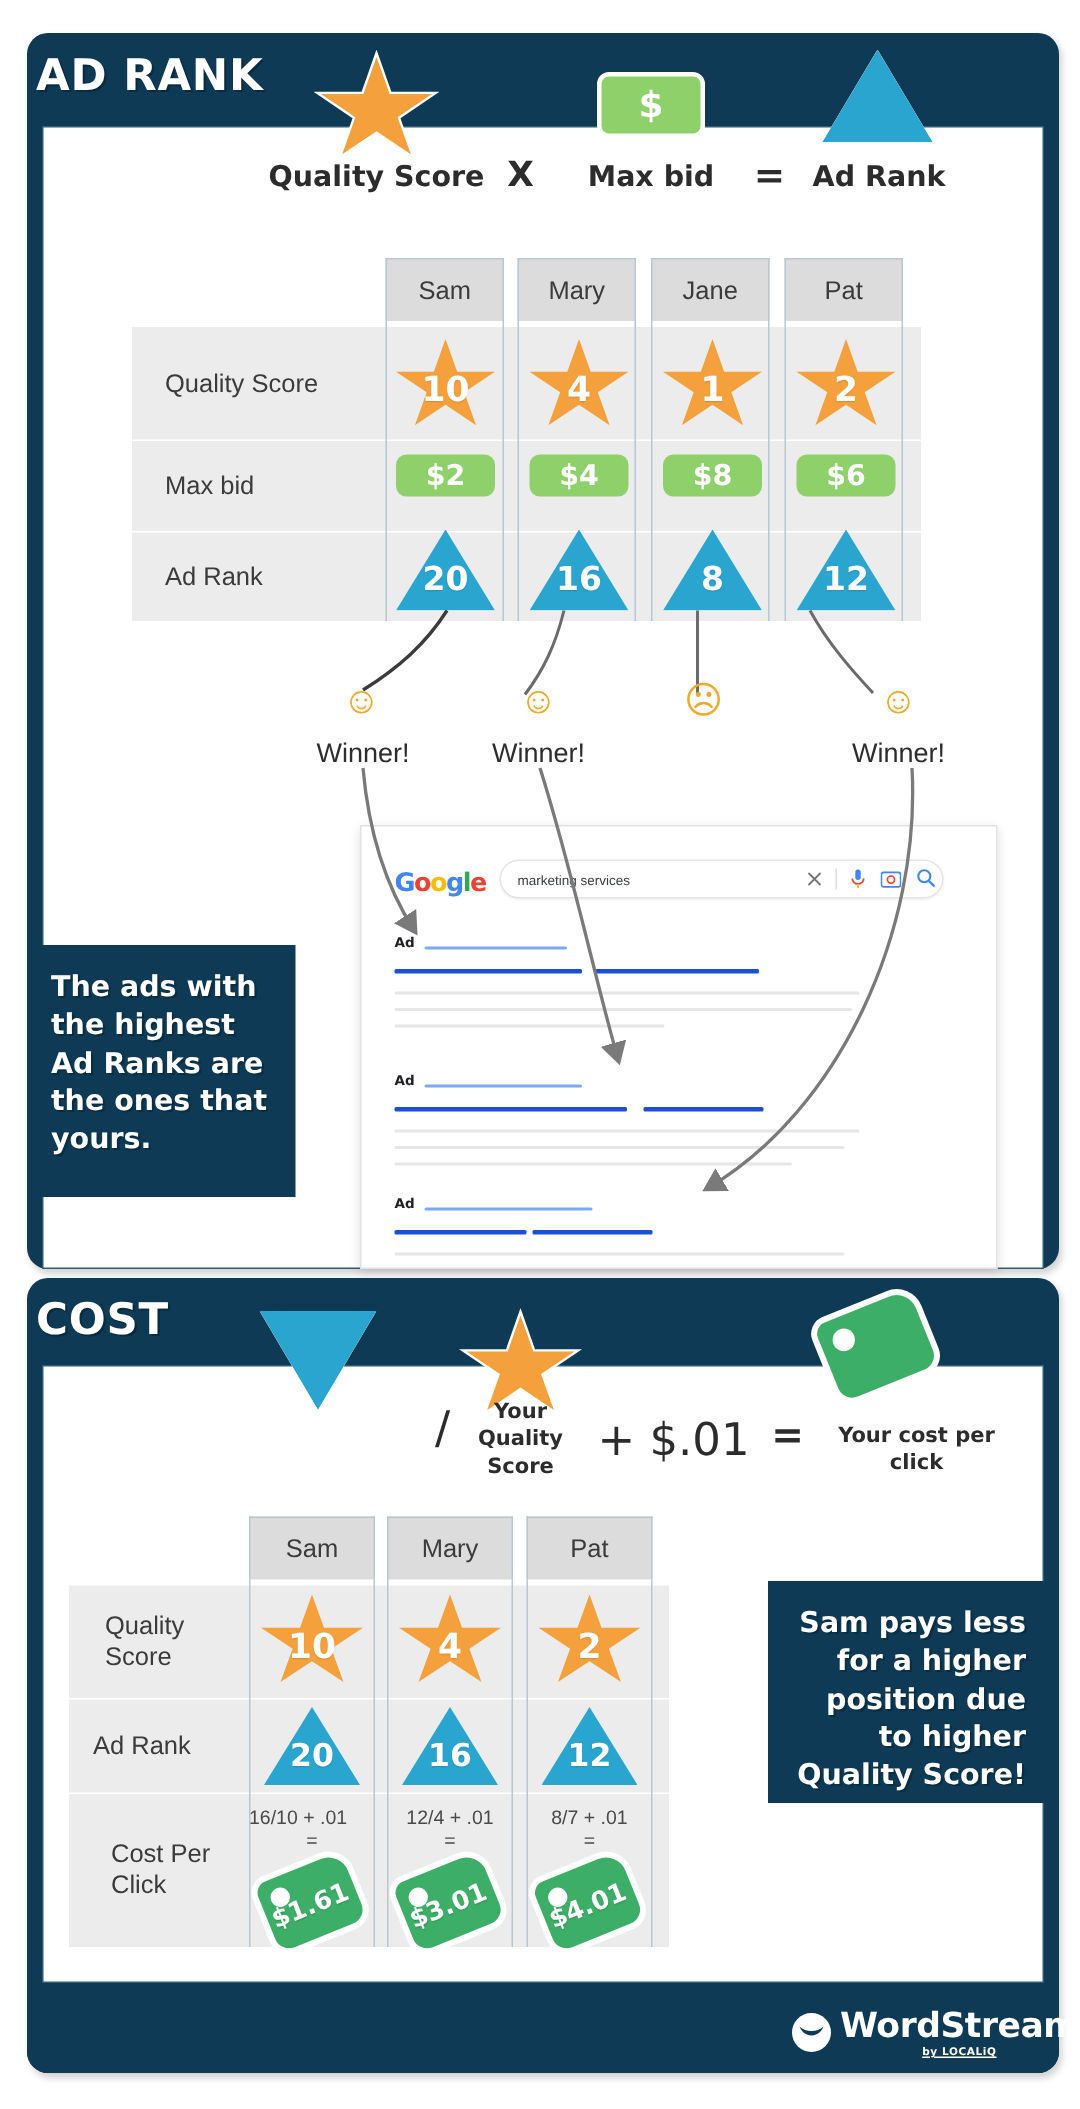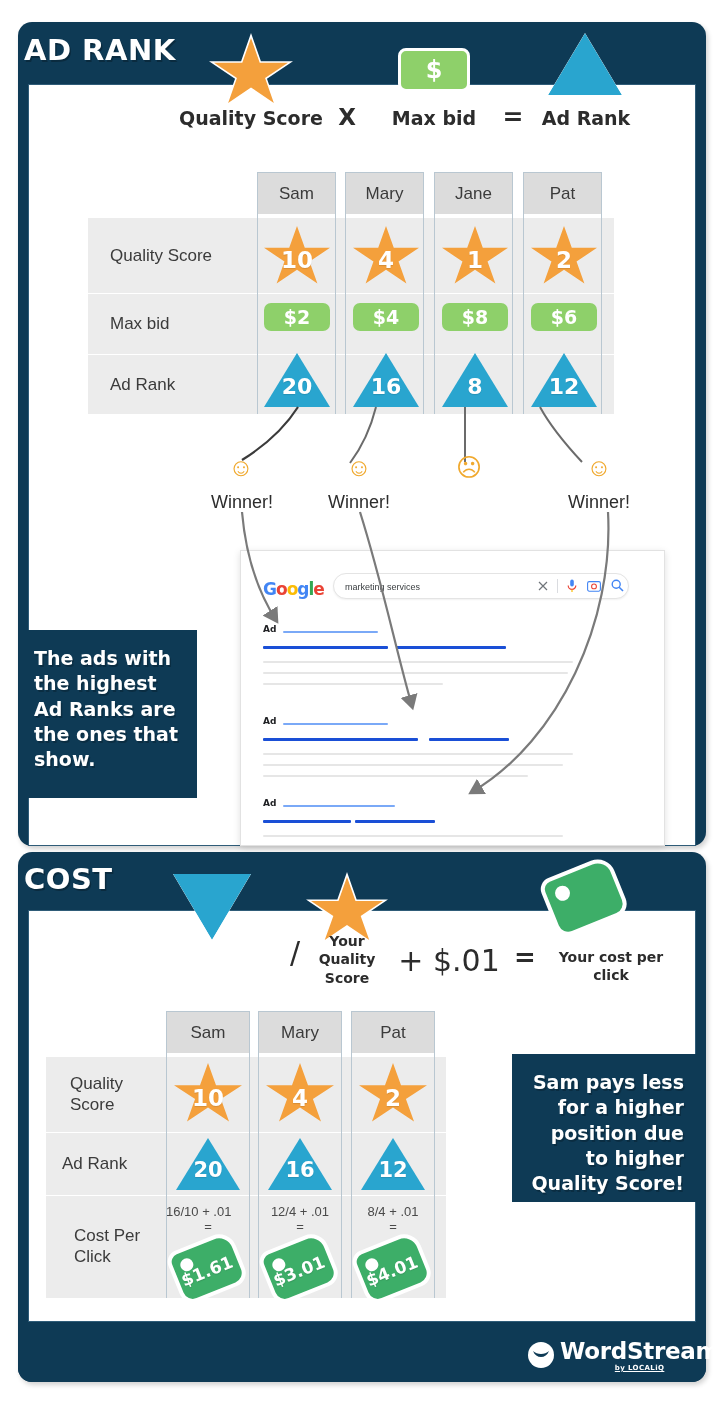--- a/index.html
+++ b/index.html
@@ -373,21 +373,21 @@
     <defs>
       <marker id="ah" markerWidth="8" markerHeight="8" refX="5" refY="4" orient="auto">
         <path d="M0 0 L7 4 L0 8 z" fill="#7a7a7a"></path>
       </marker>
     </defs>
     <path d="M12 2 C16 48 28 82 46 110" stroke="#7a7a7a" stroke-width="2.2" fill="none" marker-end="url(#ah)"></path>
     <path d="M130 2 C152 72 166 140 182 196" stroke="#7a7a7a" stroke-width="2.2" fill="none" marker-end="url(#ah)"></path>
     <path d="M378 2 C384 110 330 230 242 282" stroke="#7a7a7a" stroke-width="2.2" fill="none" marker-end="url(#ah)"></path>
   </svg>
 
-  <div class="callout" style="left:20px; top:630px; width:177px; height:168px;">The ads with the highest Ad Ranks are the ones that show.</div>
+  <div class="callout" style="left:20px; top:630px; width:177px; height:168px;">The ads with the highest Ad Ranks are the ones that yours.</div>
 
   <div class="card" style="left:18px; top:852px; width:688px; height:530px;">
     <div class="card-inner" style="top:58px; bottom:60px;"></div>
     <div class="footer-band" style="left:0; bottom:0; width:688px; height:60px;"></div>
   </div>
 
   <div class="band-title" style="top:862px;">COST</div>
 
   <div class="tri-down-wrap" style="left:173px; top:874px; width:78px; height:66px;">
     <div class="tri-down" style="left:0;top:0;width:100%;height:100%;"></div>
@@ -438,21 +438,21 @@
   <div class="tri-up" style="position:absolute;left:268px;top:1138px;width:64px;height:52px;"></div>
   <div class="cell-num" style="left:268px;top:1152px;width:64px;height:36px;font-size:21px;">16</div>
 
   <div class="tri-up" style="position:absolute;left:361px;top:1138px;width:64px;height:52px;"></div>
   <div class="cell-num" style="left:361px;top:1152px;width:64px;height:36px;font-size:21px;">12</div>
 
   <div style="position:absolute;left:166px;top:1204px;width:84px;font-size:13px;color:#4a4a4a;">16/10 + .01</div>
   <div style="position:absolute;left:166px;top:1219px;width:84px;text-align:center;font-size:13px;color:#4a4a4a;">=</div>
   <div style="position:absolute;left:258px;top:1204px;width:84px;text-align:center;font-size:13px;color:#4a4a4a;">12/4 + .01</div>
   <div style="position:absolute;left:258px;top:1219px;width:84px;text-align:center;font-size:13px;color:#4a4a4a;">=</div>
-  <div style="position:absolute;left:351px;top:1204px;width:84px;text-align:center;font-size:13px;color:#4a4a4a;">8/4 + .01</div>
+  <div style="position:absolute;left:351px;top:1204px;width:84px;text-align:center;font-size:13px;color:#4a4a4a;">8/7 + .01</div>
   <div style="position:absolute;left:351px;top:1219px;width:84px;text-align:center;font-size:13px;color:#4a4a4a;">=</div>
 
   <div class="tag-icon" style="left:172px; top:1240px; width:70px; height:56px;">
     <div class="tag-hole" style="left:7px; top:7px; width:13px; height:13px;"></div>
   </div>
   <div class="cell-num" style="left:172px;top:1246px;width:70px;height:50px;font-size:17px;transform:rotate(-22deg);">$1.61</div>
 
   <div class="tag-icon" style="left:264px; top:1240px; width:70px; height:56px;">
     <div class="tag-hole" style="left:7px; top:7px; width:13px; height:13px;"></div>
   </div>

